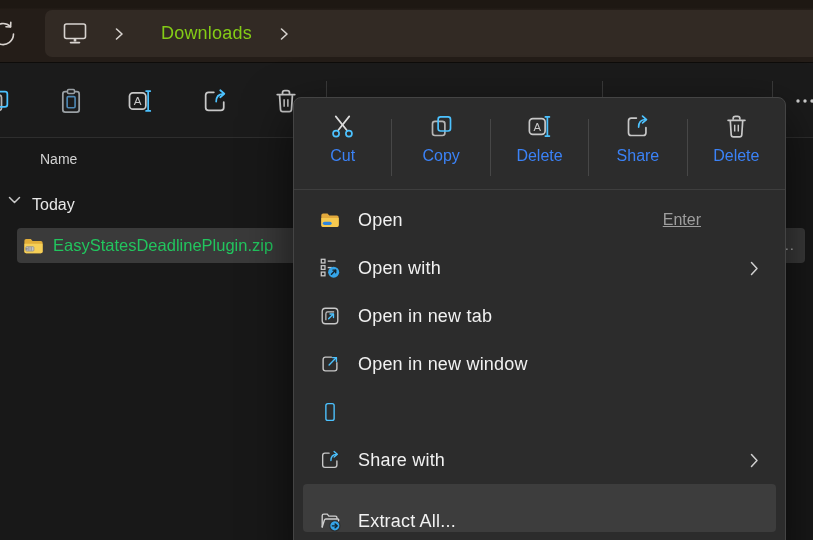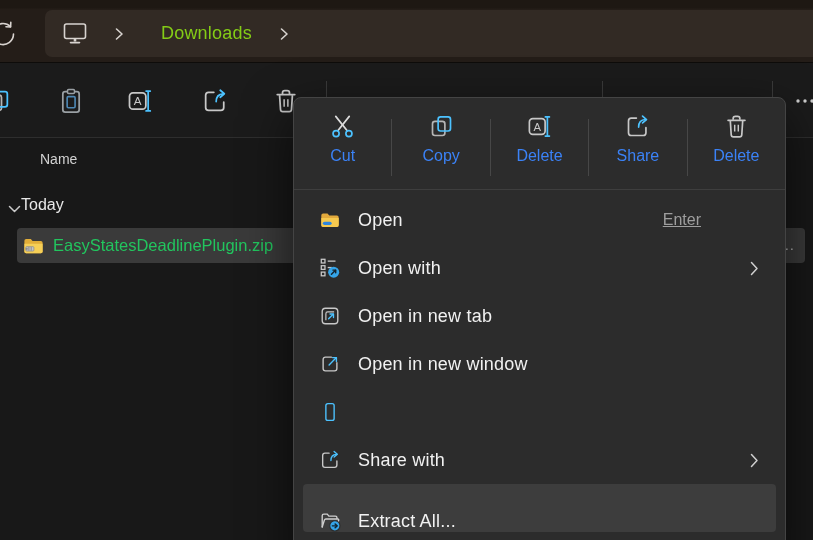--- a/index.html
+++ b/index.html
@@ -19,21 +19,21 @@
   .crumb-text { margin-left:37px; font-size:18px; color:#84cc16; letter-spacing:.2px; }
 
   
   .toolbar { position:absolute; left:0; top:62px; width:813px; height:76px; background:#1b1b1b;
              border-top:1px solid #0e0c0a; border-bottom:1px solid #2e2e2e; }
   .tbtn { position:absolute; top:16px; width:44px; height:44px; display:flex; align-items:center; justify-content:center; border-radius:5px; }
   .tdiv { position:absolute; top:18px; width:1px; height:46px; background:#3a3a3a; }
 
   
   .col-header { position:absolute; left:40px; top:151px; font-size:14px; color:#d2d2d2; }
-  .group-row { position:absolute; left:8px; top:196px; display:flex; align-items:flex-end; gap:0; }
+  .group-row { position:absolute; left:8px; top:196px; display:flex; align-items:flex-start; gap:11px; }
   .group-label { font-size:16px; color:#e8e8e8; }
   .file-row { position:absolute; left:17px; top:228px; width:788px; height:35px;
               background:#3a3a3a; border-radius:4px; display:flex; align-items:center; }
   .file-icon { margin-left:5px; display:flex; }
   .file-name { margin-left:8px; font-size:16.5px; color:#22c55e; }
   .file-overflow { position:absolute; right:10px; top:8px; color:#b5b5b5; font-size:15px; letter-spacing:1px; }
 
   
   .context-menu { position:absolute; left:293px; top:97px; width:493px; height:470px;
                   background:#2c2c2c; border:1px solid #444444; border-radius:8px;

